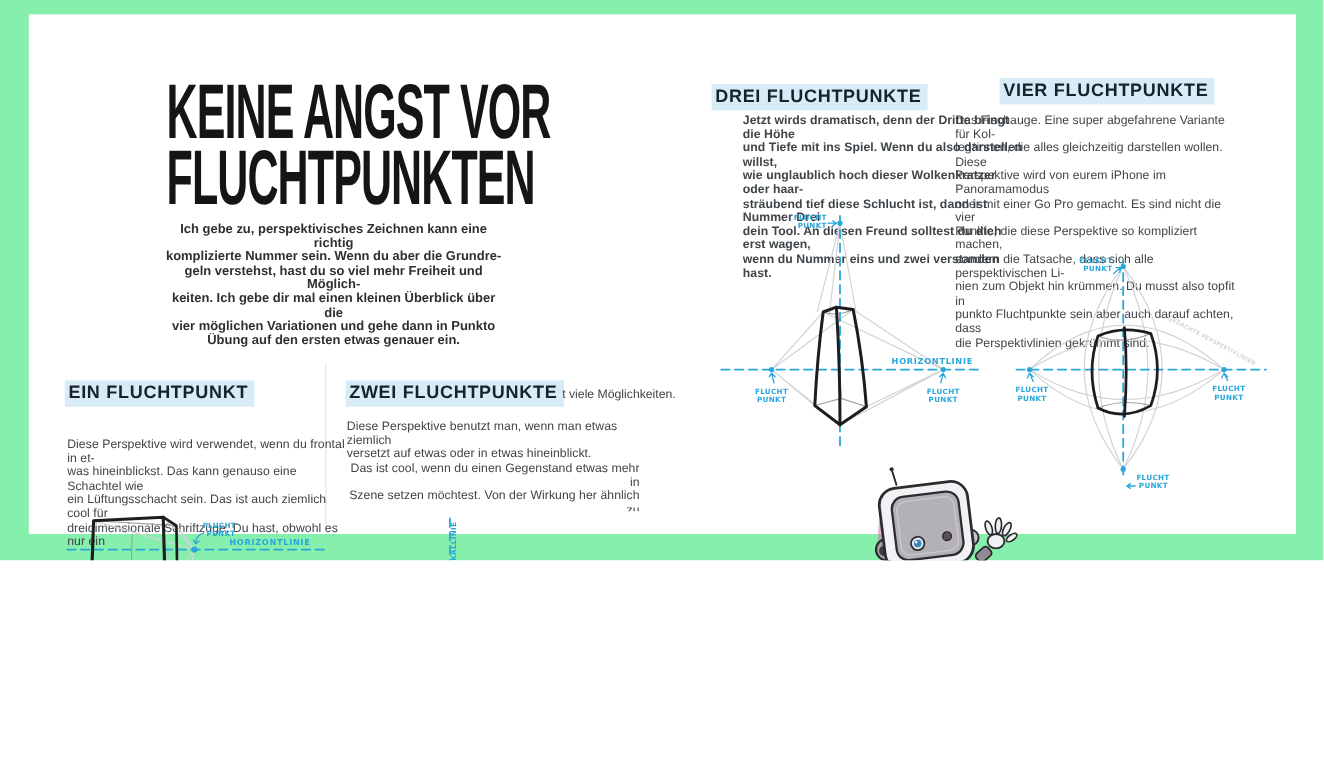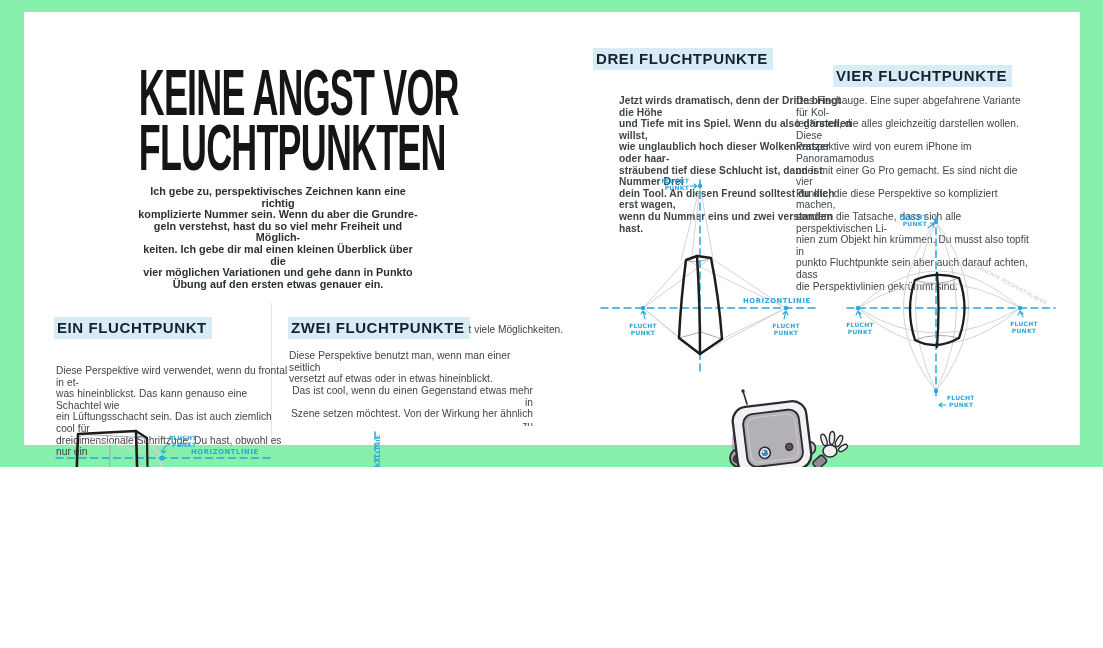--- a/index.html
+++ b/index.html
@@ -72,21 +72,21 @@
     <text class="cyh" x="141" y="30">HORIZONTLINIE</text>
 
     <path class="thin" d="M28,10 L97,14 M60,21 L58,126 M97,14 L99,133"></path>
     <path class="blk" style="stroke-width:2.6" d="M28,10 L86,7 L90,141 L23,148 Z"></path>
     <path class="blk" style="stroke-width:2.2" d="M86,7 L97,14 L99,133 L90,141"></path>
   </svg>
 
   <div class="abs" style="left:288px;top:317px;white-space:nowrap;">
     <span class="hl">ZWEI FLUCHTPUNKTE</span><span class="frag">t viele Möglichkeiten.</span>
   </div>
-  <div class="abs para" style="left:289px;top:350px;width:244px;">Diese Perspektive benutzt man, wenn man einer seitlich
+  <div class="abs para" style="left:289px;top:350px;width:244px;">Diese Perspektive benutzt man, wenn man etwas ziemlich
 versetzt auf etwas oder in etwas hineinblickt.</div>
   <div class="abs para clip2" style="left:289px;top:385px;width:244px;">Das ist cool, wenn du einen Gegenstand etwas mehr in
 Szene setzen möchtest. Von der Wirkung her ähnlich zu
 einem Fluchtpunkt nur eben etwas mehr Extravaganz</div>
 
   <svg class="abs" style="left:283px;top:428px;" width="262" height="178" viewBox="0 0 262 178">
     <path class="gray" d="M28,87 L92,67 M28,87 L92,132 M28,87 L118,70 M28,87 L118,112
                           M196,87 L73,72 M196,87 L73,115 M196,87 L92,67 M196,87 L92,132"></path>
     <path class="cyd" d="M92,4 V172"></path>
     <path class="cyd" d="M2,87 H258"></path>
@@ -101,21 +101,21 @@
     <text class="cyt" x="196" y="110" text-anchor="middle">FLUCHT</text>
     <text class="cyt" x="196" y="117" text-anchor="middle">PUNKT</text>
 
     <path class="thin" d="M73,72 L97,77 L118,70 M97,77 V120 M73,115 L97,120 L118,112"></path>
     <path class="blk" style="stroke-width:2.4" d="M73,72 L92,67 L92,132 L73,115 Z"></path>
     <path class="blk" style="stroke-width:2.4" d="M92,67 L118,70 L118,112 L92,132"></path>
   </svg>
 
   <div class="abs pagenum" style="left:40px;top:595px;margin-left:38px;">32</div>
 
-  <div class="abs" style="left:593px;top:48px;">
+  <div class="abs" style="left:593px;top:70px;">
     <span class="hl">DREI FLUCHTPUNKTE</span>
   </div>
   <div class="abs para" style="left:619px;top:95px;width:234px;font-weight:bold;">Jetzt wirds dramatisch, denn der Dritte bringt die Höhe
 und Tiefe mit ins Spiel. Wenn du also darstellen willst,
 wie unglaublich hoch dieser Wolkenkratzer oder haar-
 sträubend tief diese Schlucht ist, dann ist Nummer Drei
 dein Tool. An diesen Freund solltest du dich erst wagen,
 wenn du Nummer eins und zwei verstanden hast.</div>
 
   <svg class="abs" style="left:593px;top:168px;" width="232" height="218" viewBox="0 0 232 218">

